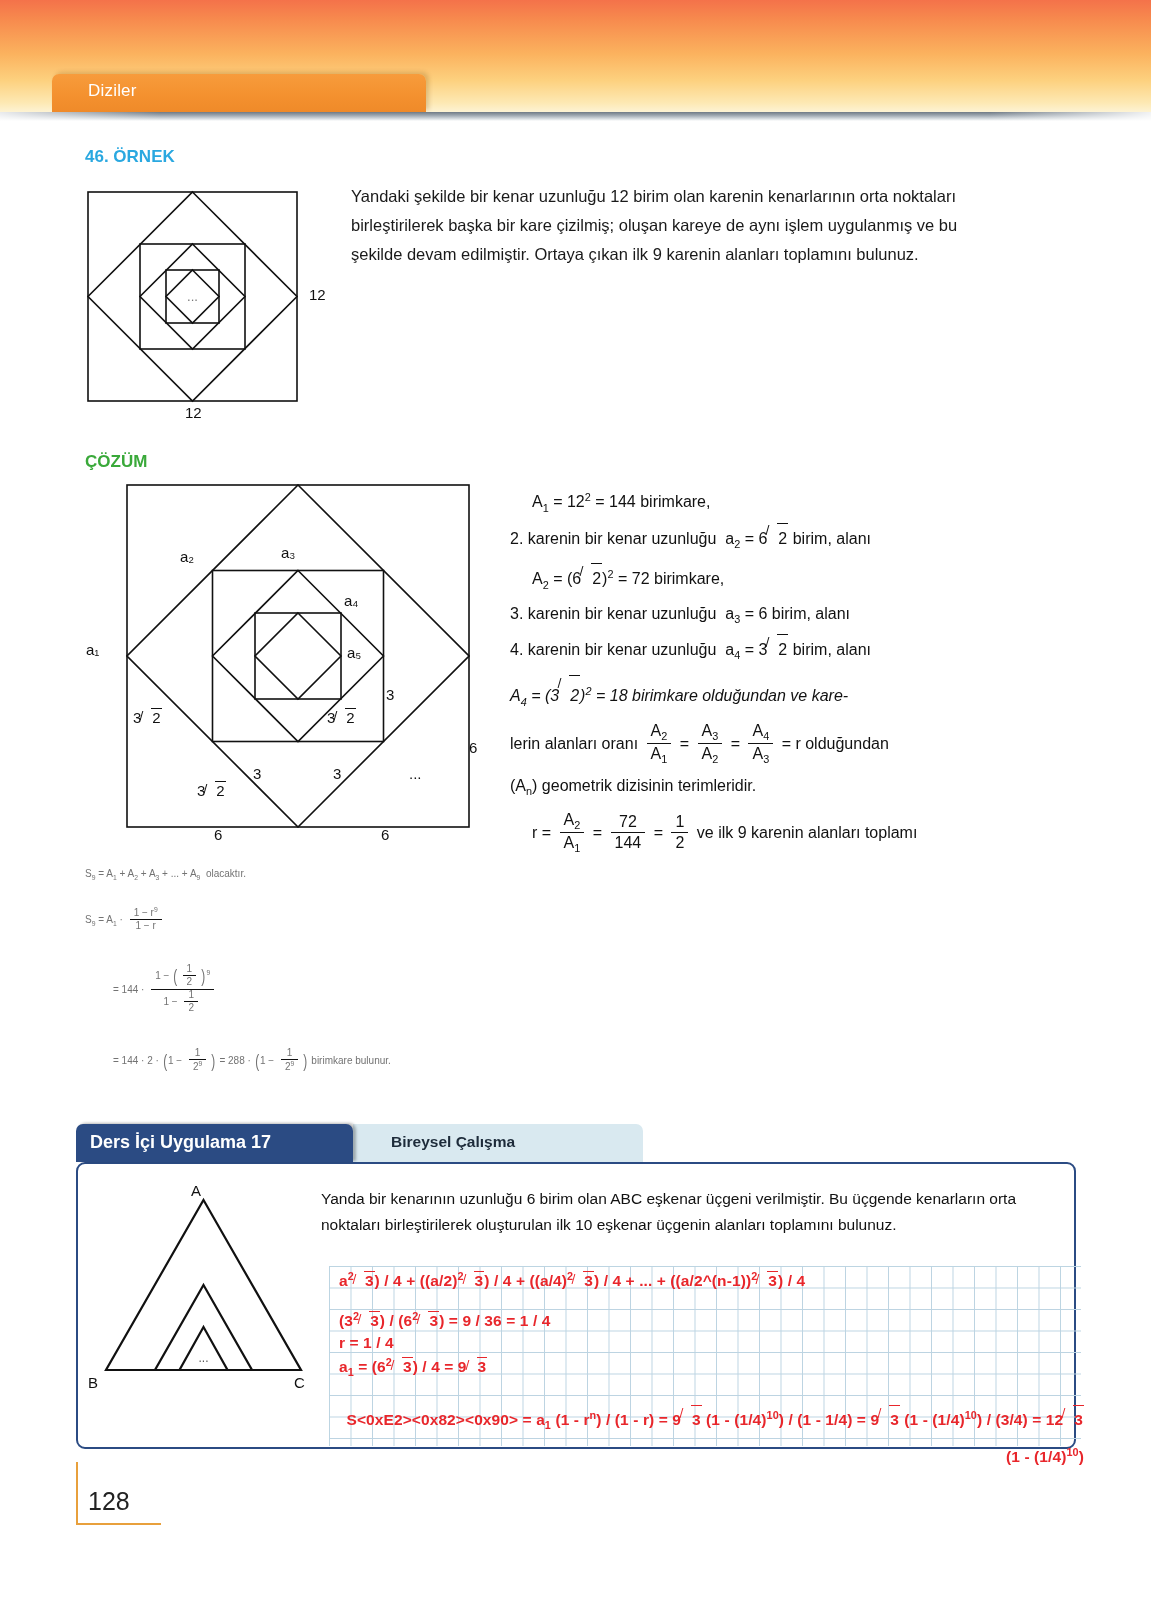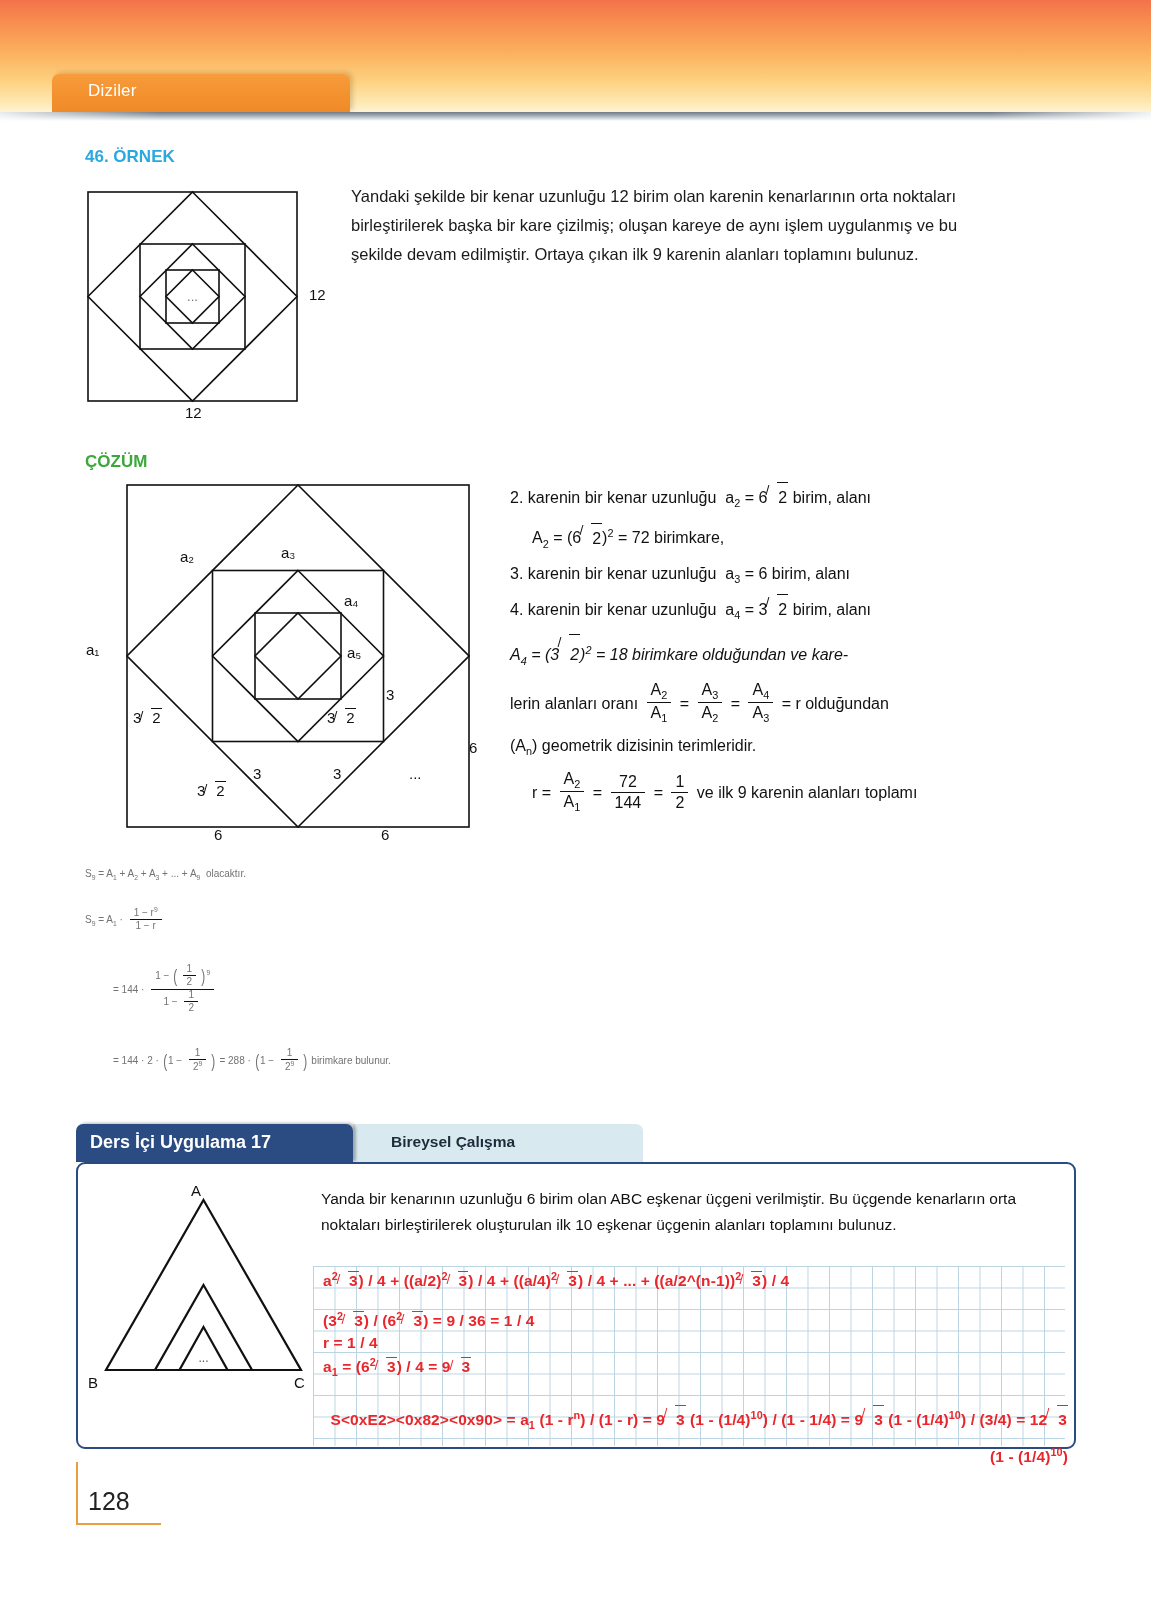--- a/index.html
+++ b/index.html
@@ -18,21 +18,21 @@
     position: absolute;
     top: 0; left: 0;
     width: 1151px;
     height: 112px;
     background: linear-gradient(to bottom, #f4724a 0%, #f78b4e 18%, #fbb25e 48%, #fdd17f 72%, #fde9b4 92%, #fdf3d4 100%);
   }
   .header-tab {
     position: absolute;
     left: 52px;
     top: 74px;
-    width: 298px;
+    width: 374px;
     height: 38px;
     background: linear-gradient(to bottom, #f79c3c 0%, #f4912f 55%, #ef8a29 100%);
     border-radius: 7px 7px 0 0;
     box-shadow: 3px -2px 4px rgba(120,70,10,0.22);
   }
   .header-tab-label {
     position: absolute;
     left: 36px;
     top: 7px;
     color: #ffffff;
@@ -172,21 +172,21 @@
     left: 243px; top: 22px;
     width: 700px;
     font-size: 15.5px;
     line-height: 26px;
     color: #111;
   }
 
   
   .grid-paper {
     position: absolute;
-    left: 235px; top: 102px;
+    left: 251px; top: 102px;
     width: 752px; height: 180px;
     background-image:
       linear-gradient(to right, #bcd4e2 1px, transparent 1px),
       linear-gradient(to bottom, #bcd4e2 1px, transparent 1px);
     background-size: 21.5px 21.5px;
   }
   .hand {
     position: absolute;
     color: #e8262b;
     font-size: 15.5px;
@@ -280,20 +280,23 @@
 <div class="fig-label" style="left:197px; top:781px;">
   3<span class="rad"><span class="rb">2</span></span>
 </div>
 <div class="fig-label" style="left:327px; top:708px;">
   3<span class="rad"><span class="rb">2</span></span>
 </div>
 
 <div class="math-col">
 
 
+  <div class="mline ind">
+    A<sub>1</sub> = 12<sup>2</sup> <span>= 144 birimkare,</span>
+  </div>
 
   <div class="mline">
     <span>2. karenin bir kenar uzunluğu</span>
     &nbsp;a<sub>2</sub> = 6<span class="rad"><span class="rb">2</span></span>
     <span>birim, alanı</span>
   </div>
 
   <div class="mline ind">
     A<sub>2</sub> = (6<span class="rad"><span class="rb">2</span></span>)<sup>2</sup>
     <span>= 72 birimkare,</span>

